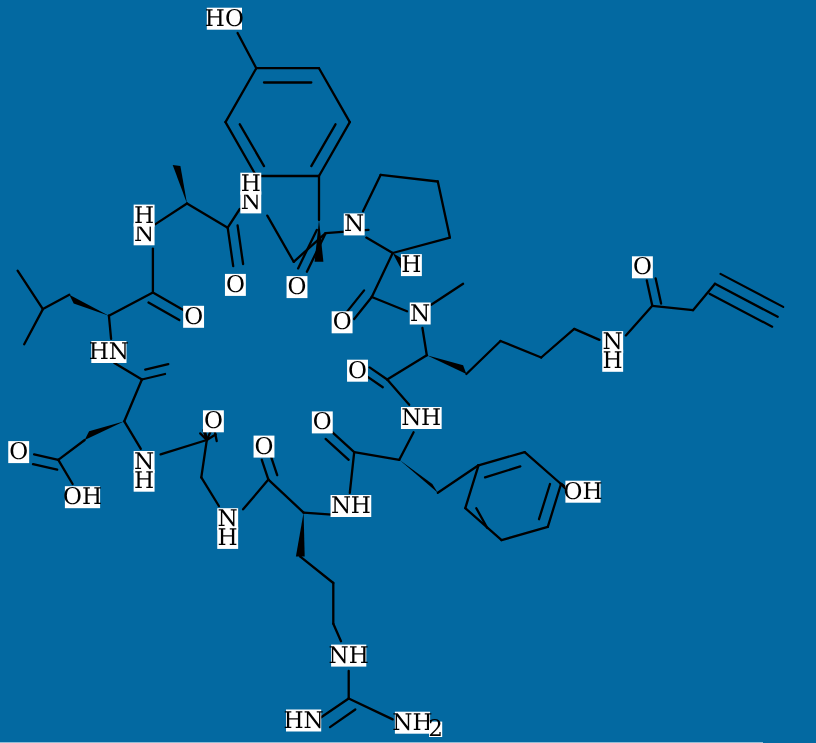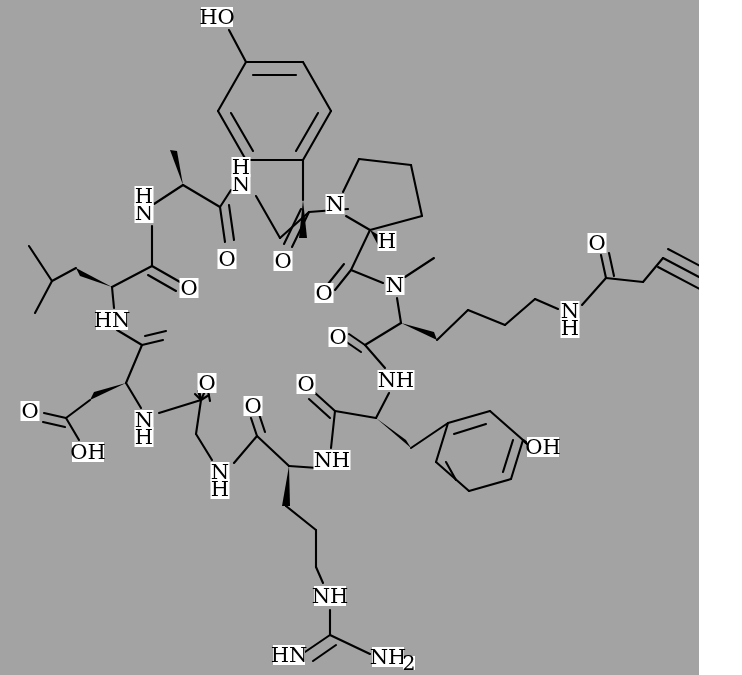--- a/index.html
+++ b/index.html
@@ -2,26 +2,25 @@
 <html><head>
 <meta charset="utf-8">
 <style>
   html, body {
     margin: 0;
     padding: 0;
     background: #ffffff;
   }
   #canvas-wrap {
     position: relative;
-    width: 686px;
+    width: 742px;
     height: 675px;
-    background: #a3a3a3;
+    background: #0369a1;
     overflow: hidden;
     font-family: "DejaVu Serif", serif;
-    padding-left: 13px;
   }
   svg#structure {
     display: block;
     width: 742px;
     height: 675px;
   }
   .bond {
     stroke: #000000;
     stroke-width: 2.1;
     stroke-linecap: round;

